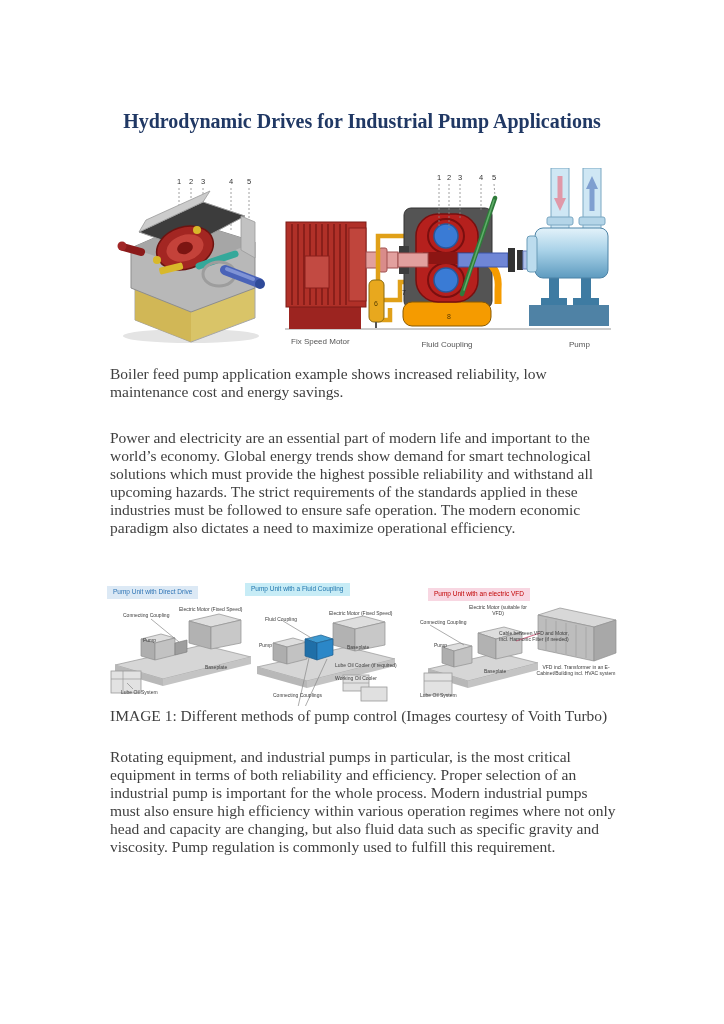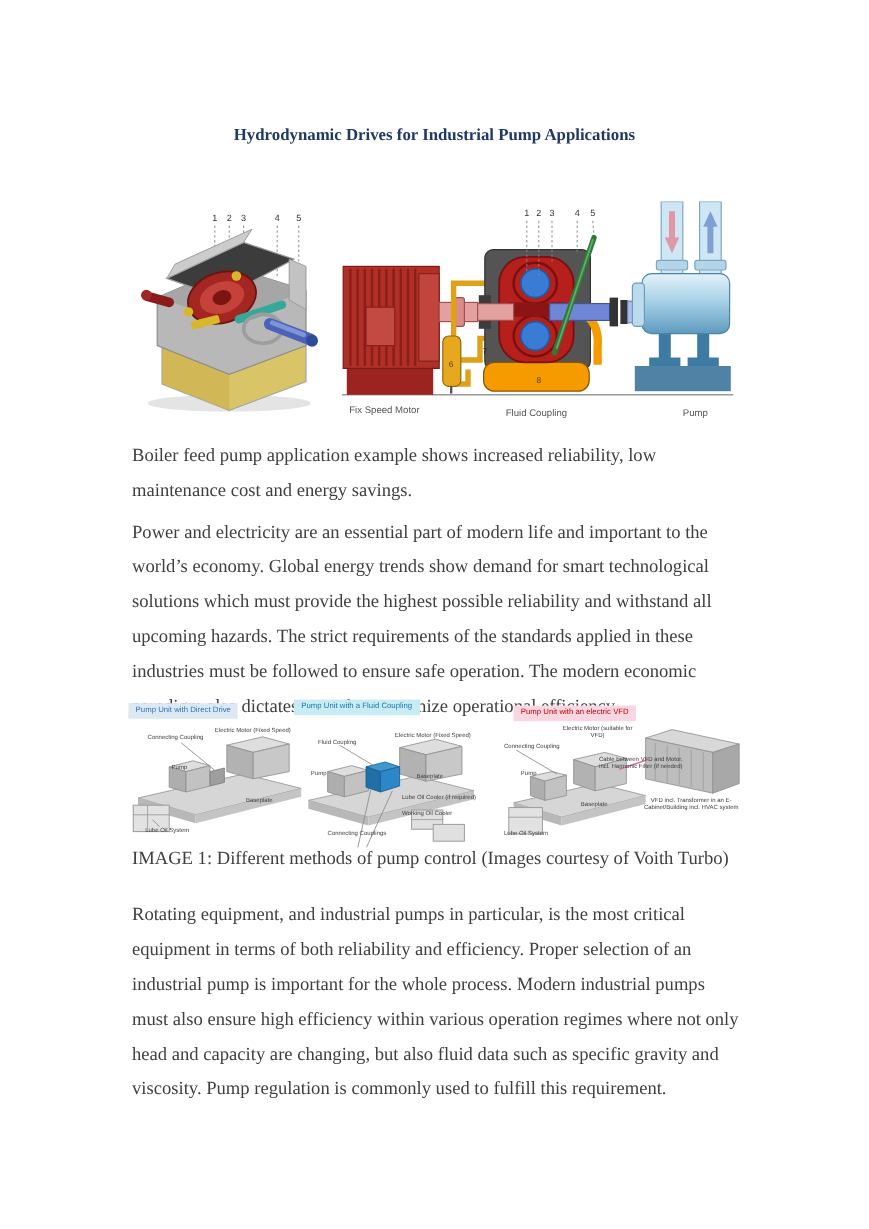--- a/index.html
+++ b/index.html
@@ -1,20 +1,20 @@
 <!DOCTYPE html>
 <html><head>
 <meta charset="utf-8">
 <style>
   html,body{margin:0;padding:0;background:#ffffff;}
   .page{position:relative;width:724px;height:1024px;background:#fff;overflow:hidden;
         font-family:"Liberation Serif",serif;}
   .title{position:absolute;top:97px;left:0;width:724px;text-align:center;
-         font-size:14px;color:#203864;}
-  .para{position:absolute;left:110px;width:507px;font-size:15.5px;line-height:29px;
+         font-size:20px;color:#203864;}
+  .para{position:absolute;left:110px;width:507px;font-size:15.5px;line-height:18px;
         color:#3f3f3f;margin:0;}
   .caption{position:absolute;left:110px;top:707px;font-size:15.5px;color:#3f3f3f;margin:0;}
   .hero-svg{position:absolute;}
   .panel{position:absolute;height:125px;}
   .hdr{position:absolute;display:inline-block;white-space:nowrap;
        font:6.5px/1 "Liberation Sans",sans-serif;padding:3px 6px;}
   .hdr1{background:#dce9f5;color:#2e74b5;}
   .hdr2{background:#c7ecf6;color:#2176ae;}
   .hdr3{background:#f8d7e2;color:#c00000;}
   .lbl{position:absolute;font:5px/1.15 "Liberation Sans",sans-serif;color:#3c3c3c;

